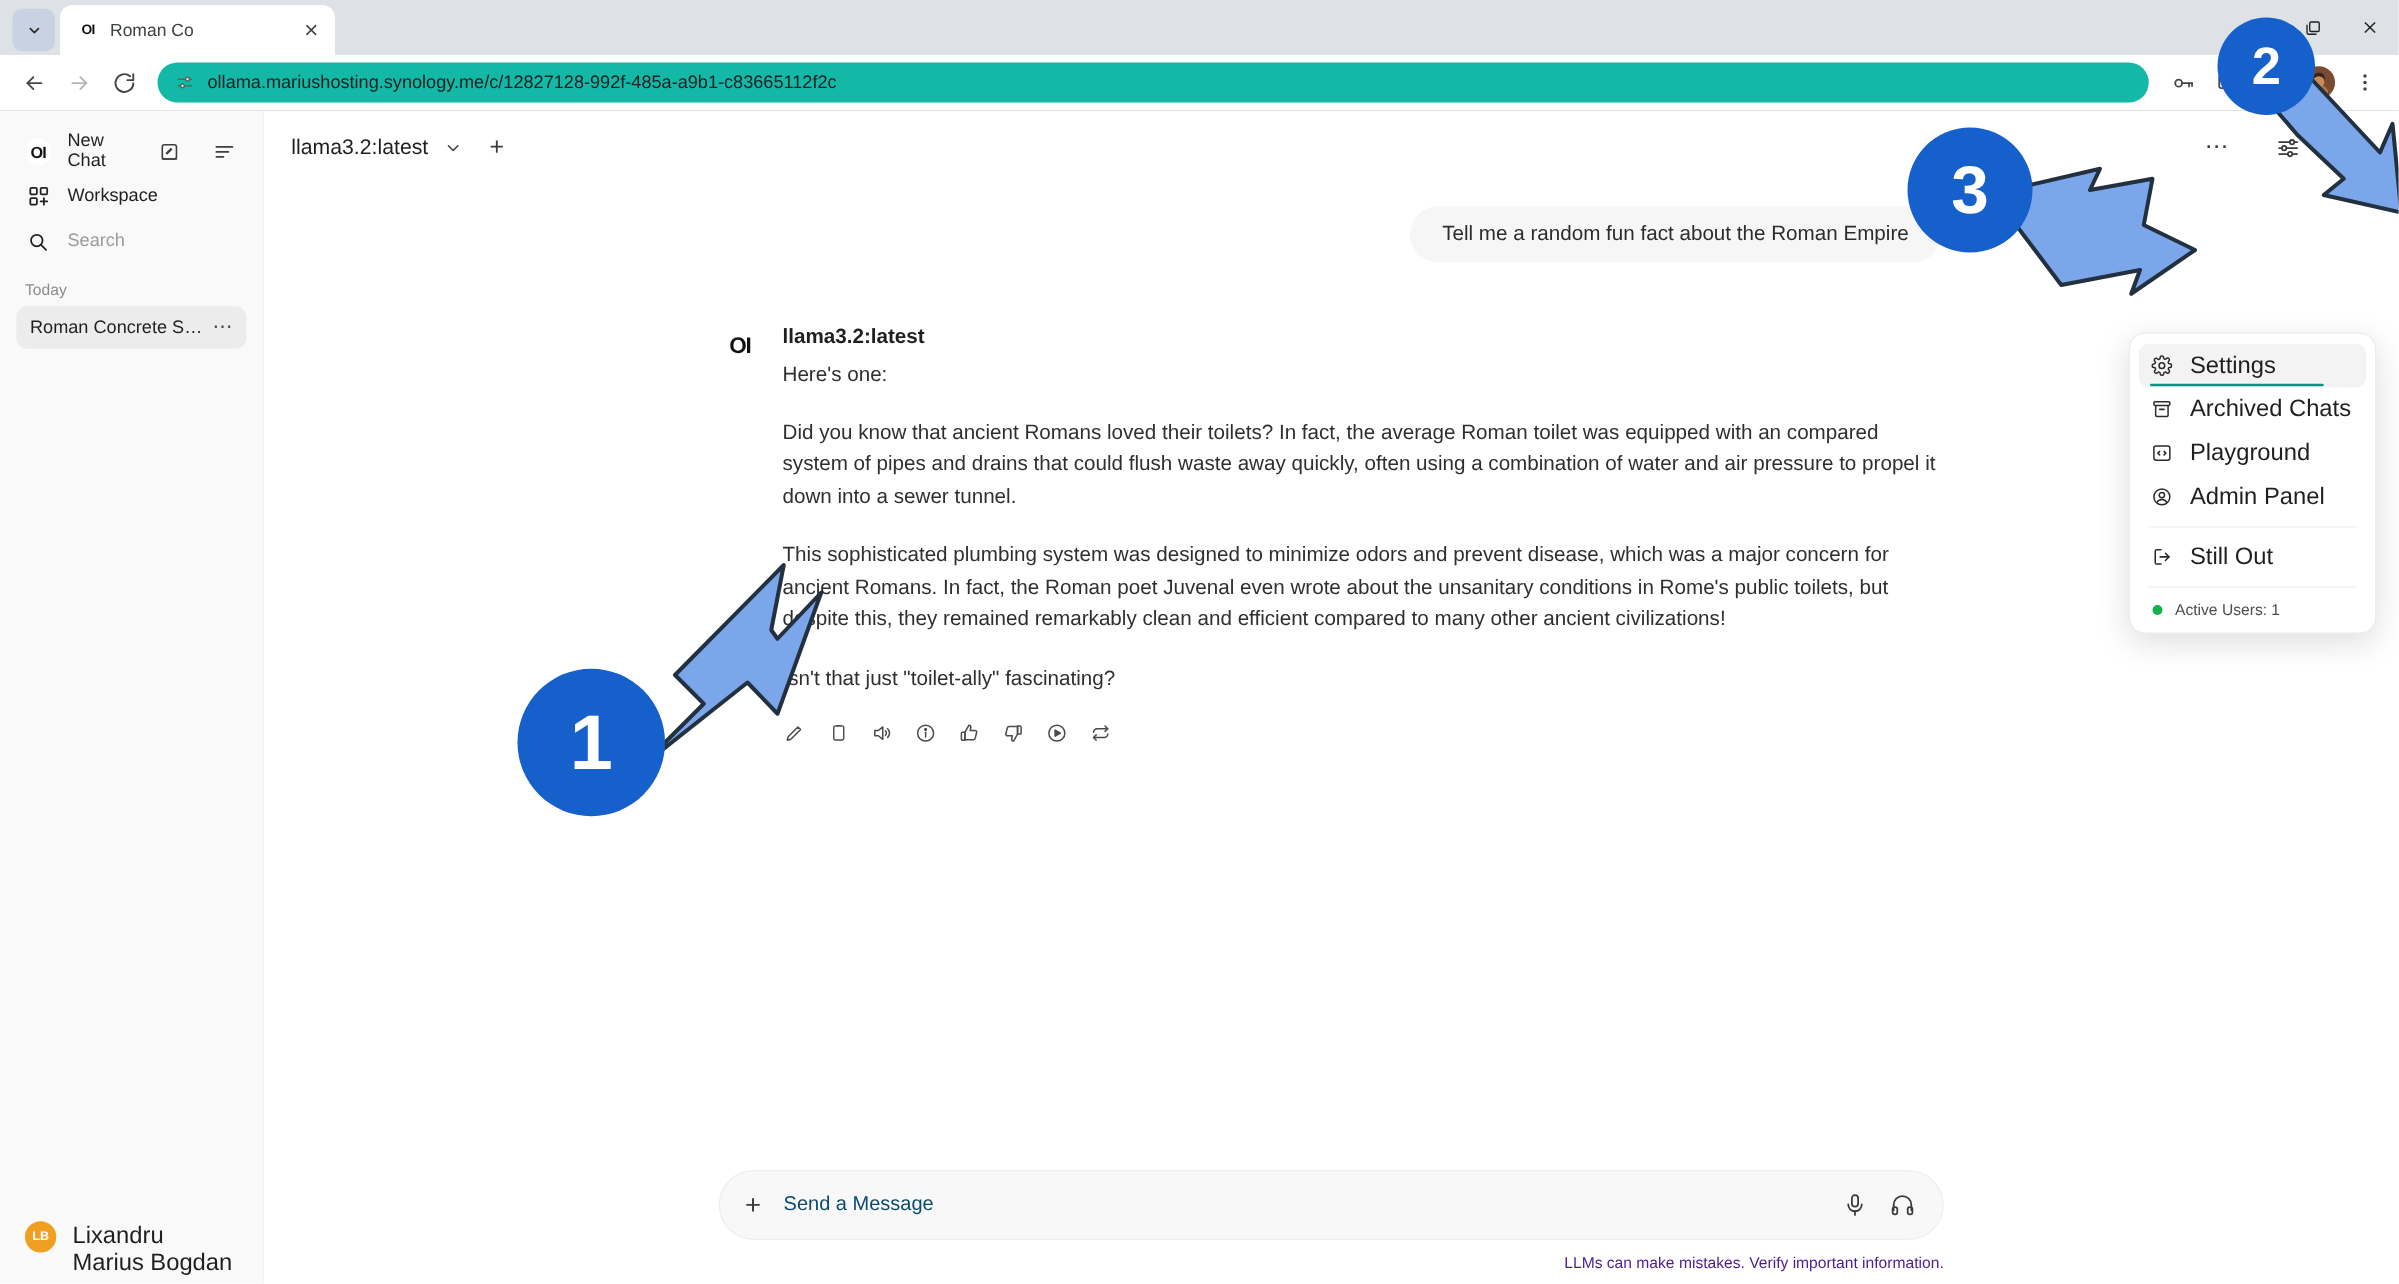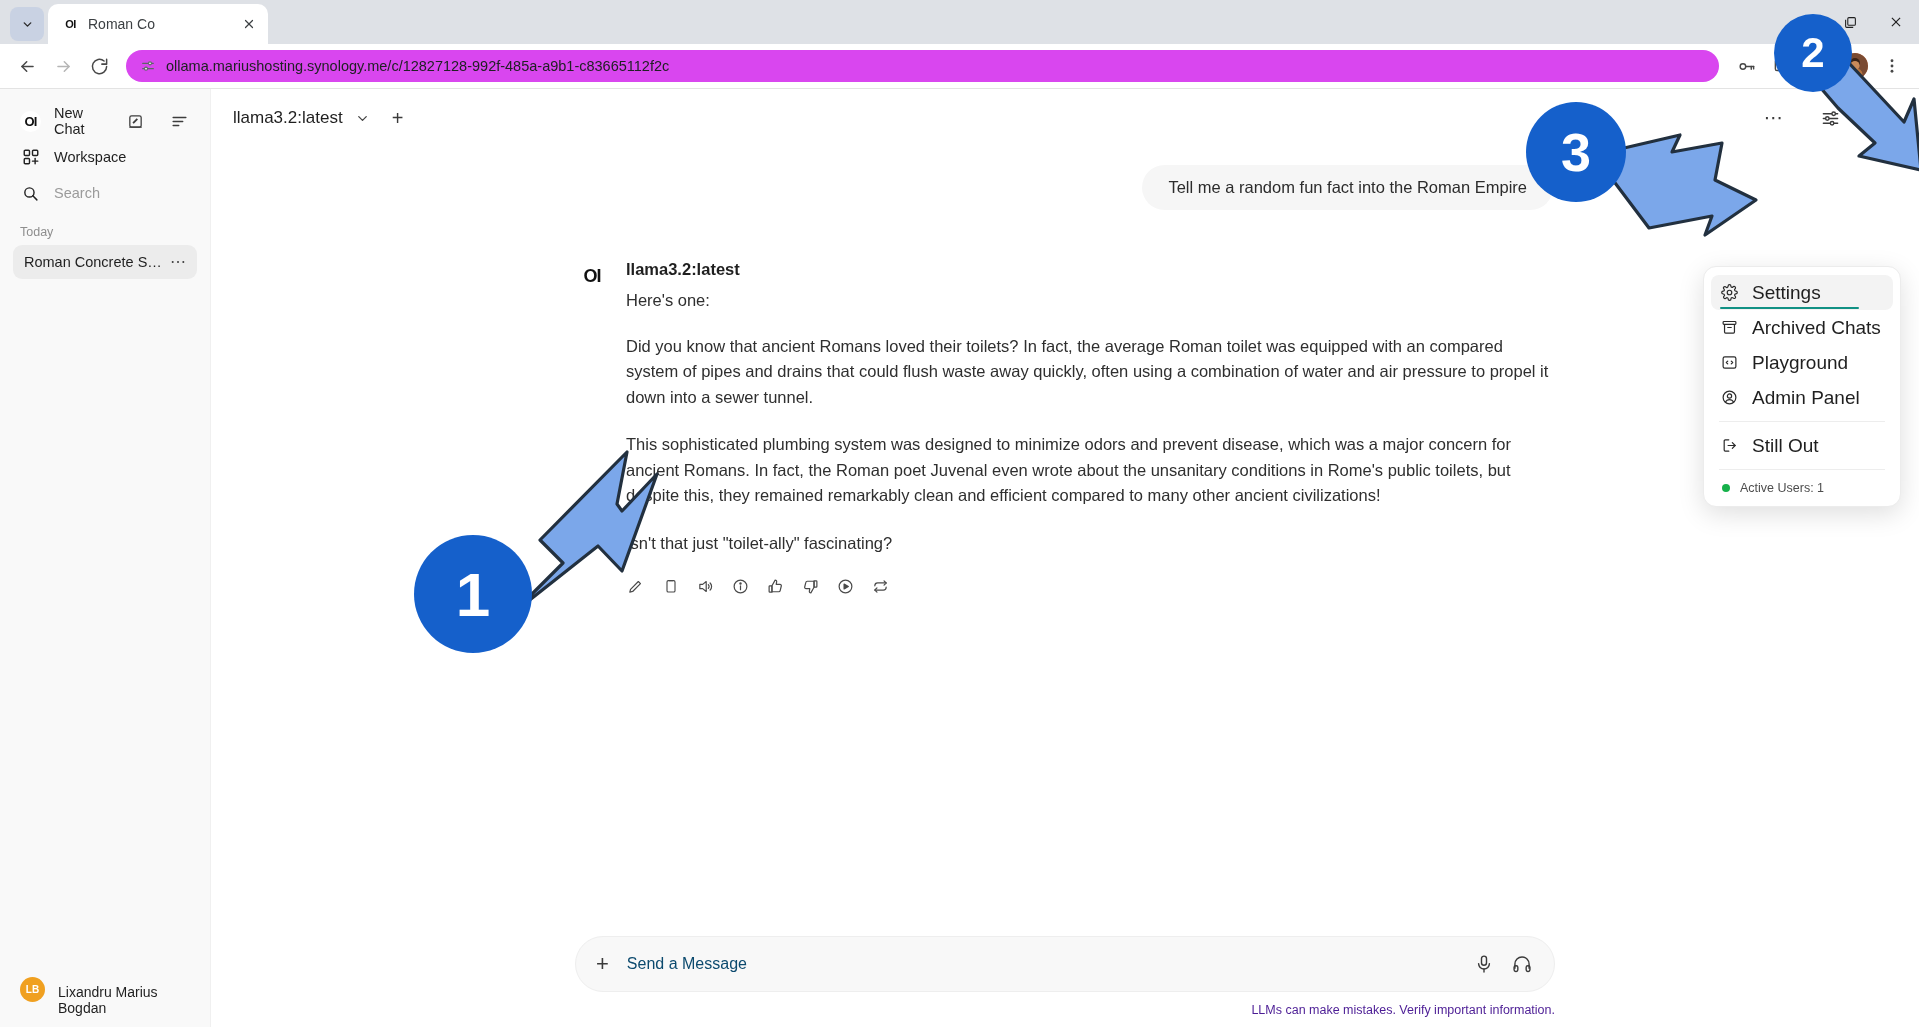--- a/index.html
+++ b/index.html
@@ -53,21 +53,21 @@
     display: flex; align-items: center; gap: 2px; padding: 0 10px;
     border-bottom: 1px solid #e3e3e3;
   }
   .tb-icon {
     width: 34px; height: 34px; border-radius: 50%;
     display: flex; align-items: center; justify-content: center;
     color: #474747; flex: none;
   }
   .tb-icon.disabled { color: #b5b5b5; }
   .omnibox {
-    flex: 1; height: 32px; background: #d946ef; border-radius: 16px;
+    flex: 1; height: 32px; background: #14b8a6; border-radius: 16px;
     display: flex; align-items: center; gap: 10px; padding: 0 14px;
     margin: 0 8px; min-width: 0;
   }
   .omnibox-url { font-size: 14.5px; color: #202124; white-space: nowrap; overflow: hidden; }
   .tb-right { display: flex; align-items: center; gap: 2px; flex: none; }
   .profile-av {
     width: 26px; height: 26px; border-radius: 50%;
     background: #c0704a; margin: 0 5px;
     display:flex; align-items:center; justify-content:center;
     overflow: hidden;
@@ -112,21 +112,21 @@
   .sb-chat .dots { color: #4a4a4a; font-size: 16px; letter-spacing: 1px; line-height: 10px; }
   .sb-bottom {
     margin-top: auto; padding: 14px 13px 20px 13px;
   }
   .sb-user { display: flex; align-items: center; gap: 13px; padding: 0 7px; height: 36px; }
   .avatar-lb {
     width: 25px; height: 25px; border-radius: 50%;
     background: #f0a020; color: #fff; font-size: 10px; font-weight: 700;
     display: flex; align-items: center; justify-content: center; flex: none;
   }
-  .sb-user .name { font-size: 14px; color: #1f1f1f; margin-top: 21px; }
+  .sb-user .name { font-size: 19px; color: #1f1f1f; margin-top: 21px; }
 
   .main { flex: 1; display: flex; flex-direction: column; position: relative; min-width: 0; }
 
   .chat-header {
     height: 58px; display: flex; align-items: center;
     padding: 0 22px 0 22px; gap: 12px;
   }
   .model-name { font-size: 17px; color: #1f1f1f; font-weight: 500; }
   .hdr-chev { color: #444; display: flex; align-items: center; }
   .hdr-plus { color: #3b3b3b; font-size: 20px; line-height: 1; margin-left: 10px; }
@@ -404,21 +404,21 @@
               <circle cx="14" cy="18" r="2.2" fill="#fff"></circle>
             </svg>
         </span>
         <span class="avatar-lb" style="margin-left:14px;width:26px;height:26px;">LB</span>
       </div>
 
       <div class="conversation">
         <div class="conv-inner">
 
           <div class="user-row">
-            <div class="user-bubble">Tell me a random fun fact into the Roman Empire</div>
+            <div class="user-bubble">Tell me a random fun fact about the Roman Empire</div>
           </div>
 
           <div class="assistant-row">
             <div class="asst-avatar">OI</div>
             <div class="asst-body">
               <div class="asst-name">llama3.2:latest</div>
               <div class="asst-p tight">Here's one:</div>
               <div class="asst-p">Did you know that ancient Romans loved their toilets? In fact, the average Roman toilet was equipped with an compared system of pipes and drains that could flush waste away quickly, often using a combination of water and air pressure to propel it down into a sewer tunnel.</div>
               <div class="asst-p">This sophisticated plumbing system was designed to minimize odors and prevent disease, which was a major concern for ancient Romans. In fact, the Roman poet Juvenal even wrote about the unsanitary conditions in Rome's public toilets, but despite this, they remained remarkably clean and efficient compared to many other ancient civilizations!</div>
               <div class="asst-p tight">Isn't that just "toilet-ally" fascinating?</div>

